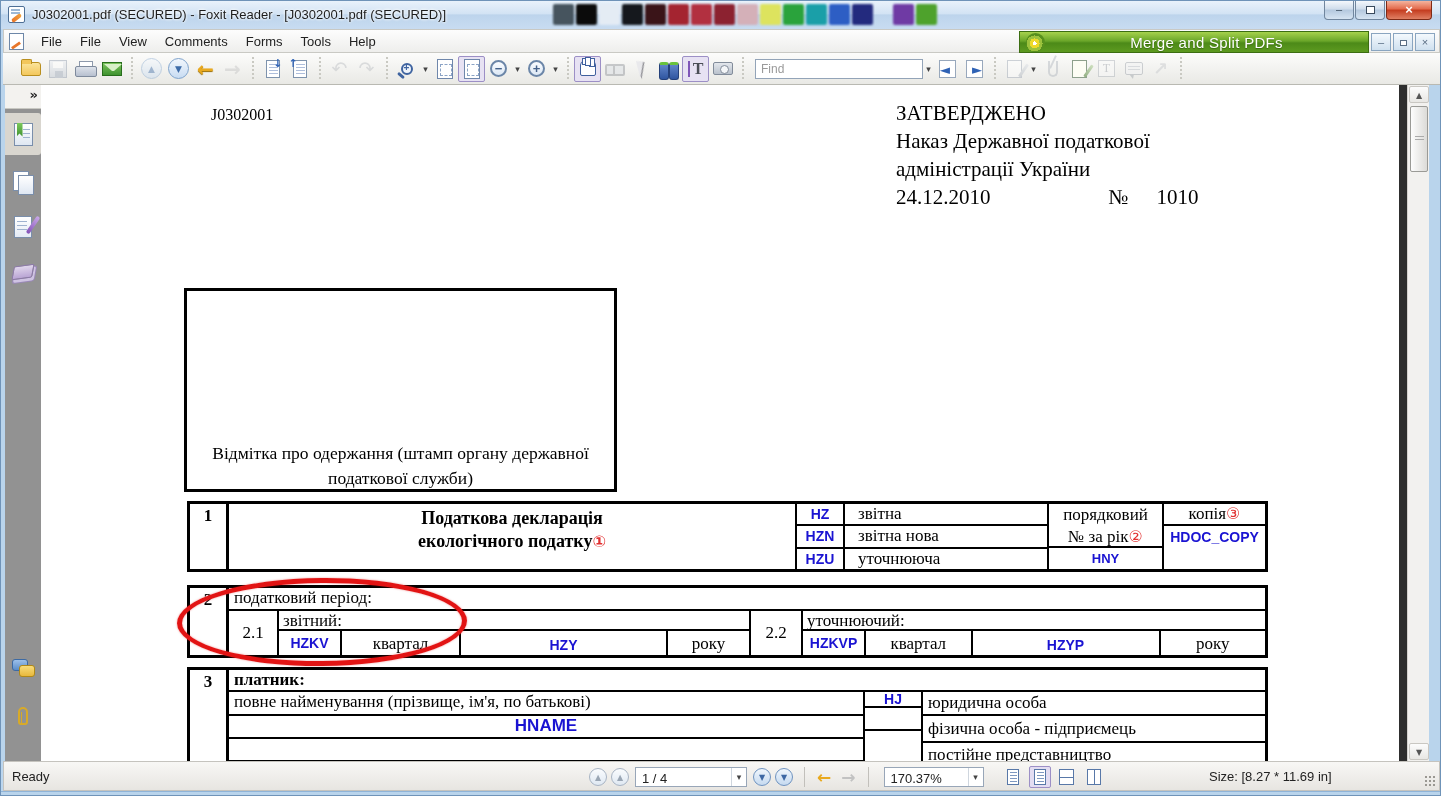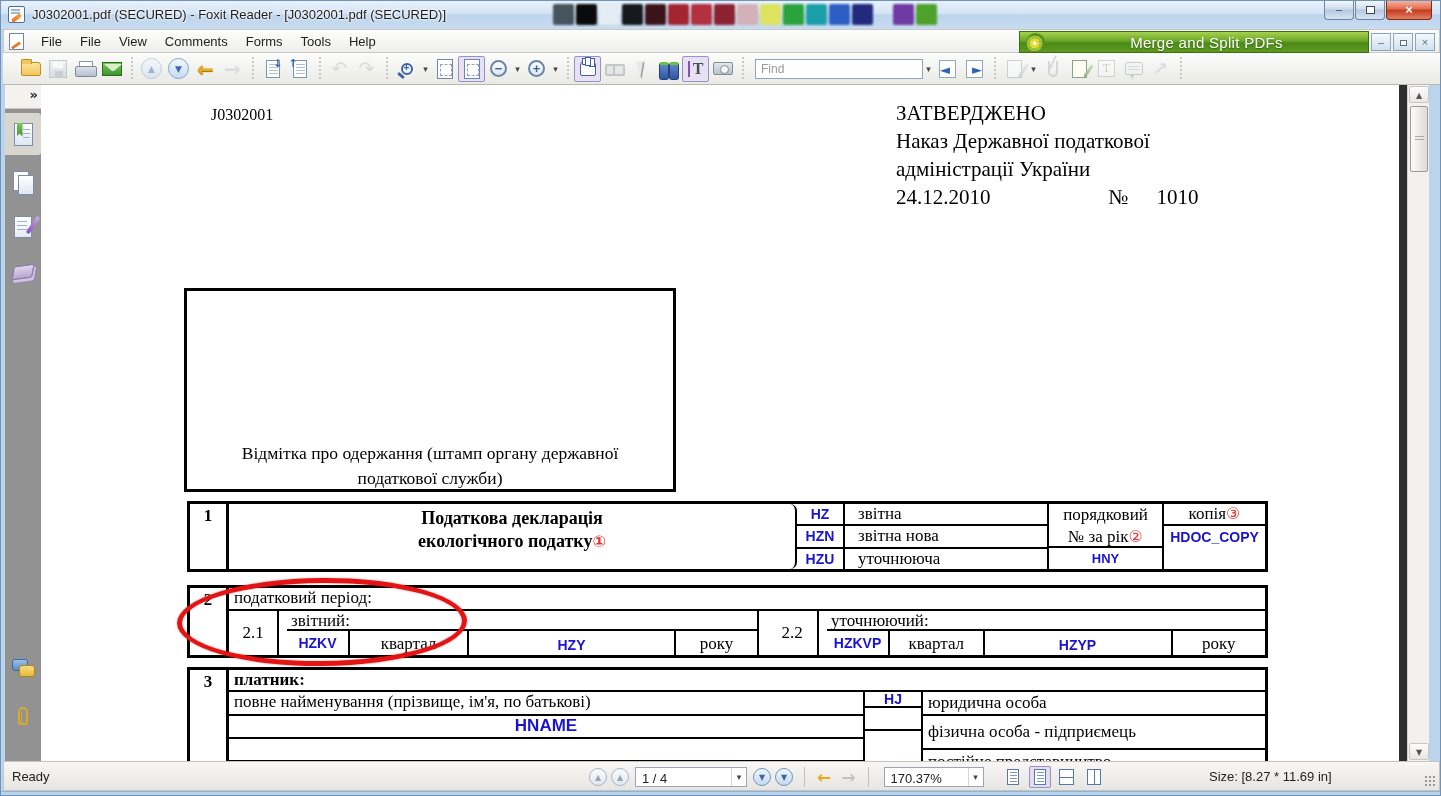--- a/index.html
+++ b/index.html
@@ -188,46 +188,46 @@
   .right-border { position:absolute; left:1428px; top:0; width:13px; height:100%; background:#b9d4ec; }
 
   
   .doc { position:absolute; left:0; top:0; width:100%; height:100%;
     font-family:"Liberation Serif","DejaVu Serif",serif; color:#000; }
   .form-code { position:absolute; left:170px; top:21px; font-size:16px; }
   .approved { position:absolute; left:855px; top:14px; font-size:21px; line-height:28px; }
   .approved .numline { display:flex; }
   .approved .nosign { margin-left:118px; }
   .approved .noval { margin-left:28px; }
-  .stampbox { position:absolute; left:143px; top:203px; width:492px; height:204px; border:3px solid #000; }
+  .stampbox { position:absolute; left:143px; top:203px; width:433px; height:204px; border:3px solid #000; }
   .stampbox .cap { position:absolute; left:0; width:100%; text-align:center; font-size:17.5px; }
   .fncircle { font-family:"DejaVu Sans", sans-serif; color:#e23030; font-size:16px; }
   .bluecode { font-family:"Liberation Sans", sans-serif; font-weight:bold; color:#1a13d2; font-size:14px;
     text-align:center; cursor:pointer; }
 
   .t1 { position:absolute; left:146px; top:416px; width:1081px; height:71px; border:3px solid #000; display:flex; }
   .t-num { width:39px; border-right:3px solid #000; font-weight:bold; font-size:17px; text-align:center; padding-top:2px; flex:none; }
   .t1-title { width:568px; border-right:2px solid #000; text-align:center; font-weight:bold; font-size:18px;
-    padding-top:3px; line-height:23px; flex:none;border-radius:7px; }
+    padding-top:3px; line-height:23px; flex:none; }
   .t1-codes { width:252px; border-right:2px solid #000; display:flex; flex-direction:column; flex:none; }
   .t1-codes .crow { flex:1; display:flex; border-bottom:2px solid #000; }
   .t1-codes .crow:last-child { border-bottom:none; }
   .t1-codes .ccode { width:48px; border-right:2px solid #000; display:flex; align-items:center; justify-content:center; }
   .t1-codes .clabel { flex:1; font-size:17px; padding:0 0 0 13px; display:flex; align-items:center; }
   .t1-ord { width:115px; border-right:2px solid #000; display:flex; flex-direction:column; text-align:center; flex:none; }
   .t1-ord .ordtext { height:44px; font-size:17px; line-height:22px; border-bottom:2px solid #000; }
   .t1-ord .ordcode { flex:1; display:flex; align-items:center; justify-content:center; font-size:13px; }
   .t1-copy { flex:1; display:flex; flex-direction:column; text-align:center; }
   .t1-copy .copytext { height:22px; font-size:17px; border-bottom:2px solid #000; }
   .t1-copy .copycode { padding-top:3px; }
 
   .t2 { position:absolute; left:146px; top:500px; width:1081px; height:73px; border:3px solid #000; display:flex; }
   .t2-body { flex:1; display:flex; flex-direction:column; }
   .t2-head { height:23px; border-bottom:2px solid #000; font-size:17px; padding-left:5px; }
-  .t2-band { flex:1; display:flex;gap:8px; }
+  .t2-band { flex:1; display:flex; }
   .t2-n { width:50px; border-right:2px solid #000; display:flex; align-items:center; justify-content:center;
     font-size:17px; flex:none; }
   .t2-block { display:flex; flex-direction:column; border-right:2px solid #000; flex:none; }
   .t2-sublabel { height:20px; font-size:17px; line-height:19px; padding-left:4px; border-bottom:2px solid #000; }
   .t2-subrow { flex:1; display:flex; }
   .t2-subrow .qcode { width:63px; border-right:2px solid #000; display:flex; align-items:center; justify-content:center; }
   .t2-subrow .qlabel { flex:1; font-size:17px; display:flex; align-items:flex-end; justify-content:center; padding-bottom:1px; }
   .t2-year { border-right:2px solid #000; display:flex; align-items:flex-end; justify-content:center; padding-bottom:2px; flex:none; }
   .t2-roku { border-right:2px solid #000; font-size:17px; display:flex; align-items:flex-end; justify-content:center;
     padding-bottom:1px; flex:none; }
@@ -578,21 +578,21 @@
                 <div class="r" style="height:23px;"></div>
 
               </div>
               <div class="t3-mid">
                 <div class="r bluecode" style="height:16px;">HJ</div>
                 <div class="r" style="height:23px;"></div>
                 <div class="r bluecode" style="flex:1; border-bottom:none; align-items:flex-end; padding-bottom:2px;">HNR</div>
               </div>
               <div class="t3-right">
                 <div class="r" style="height:24px;">юридична особа</div>
-                <div class="r" style="height:34px;">фізична особа - підприємець</div>
+                <div class="r" style="height:27px;">фізична особа - підприємець</div>
                 <div class="r" style="height:25px;">постійне представництво</div>
 
               </div>
             </div>
           </div>
         </div>
 
         <div class="red-ellipse"></div>
       </div>
     </div>

